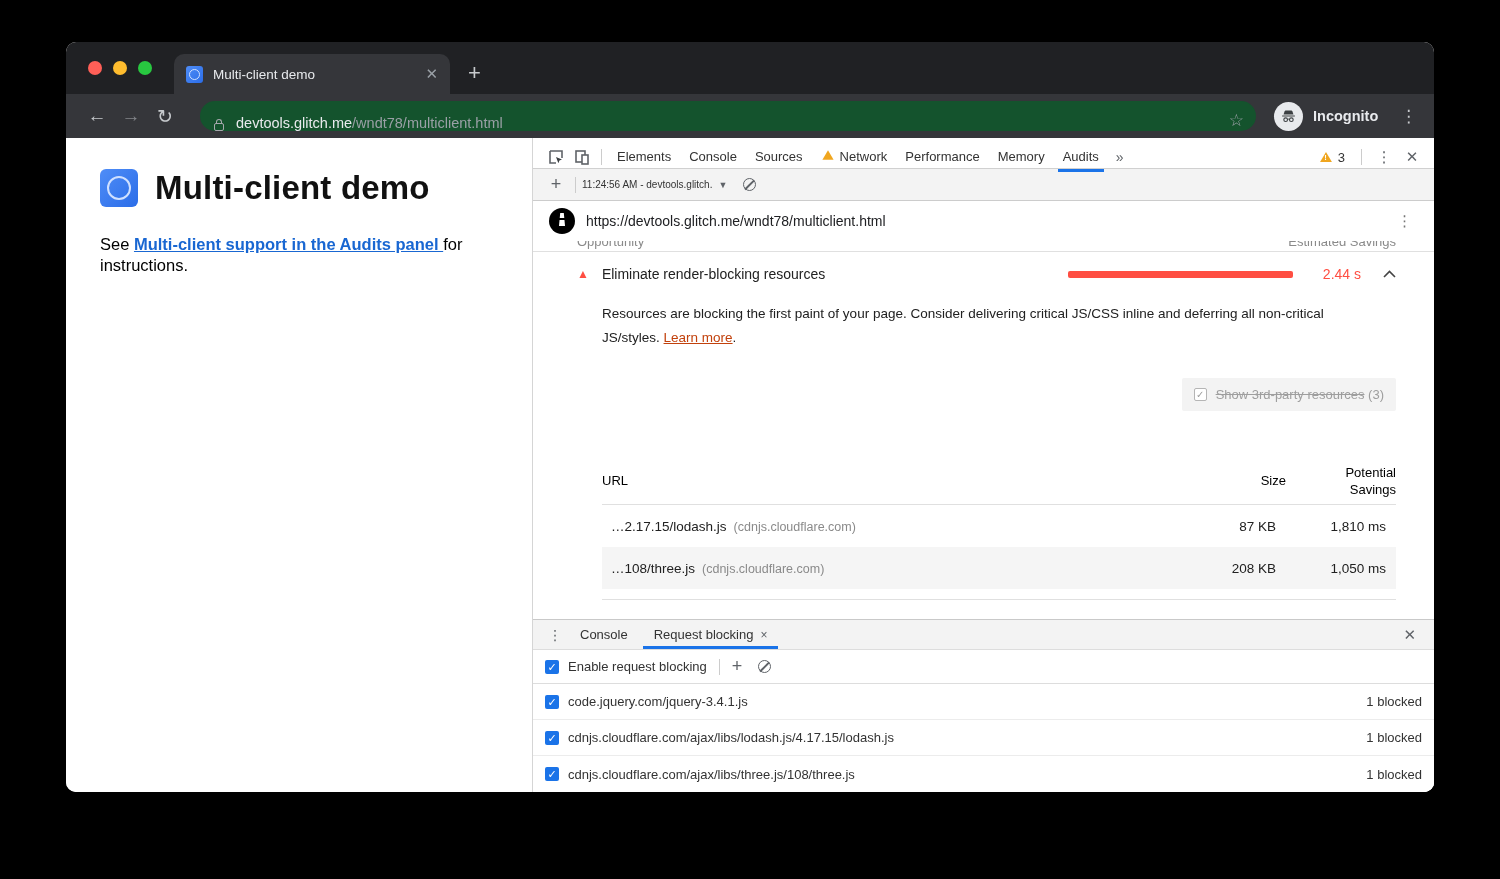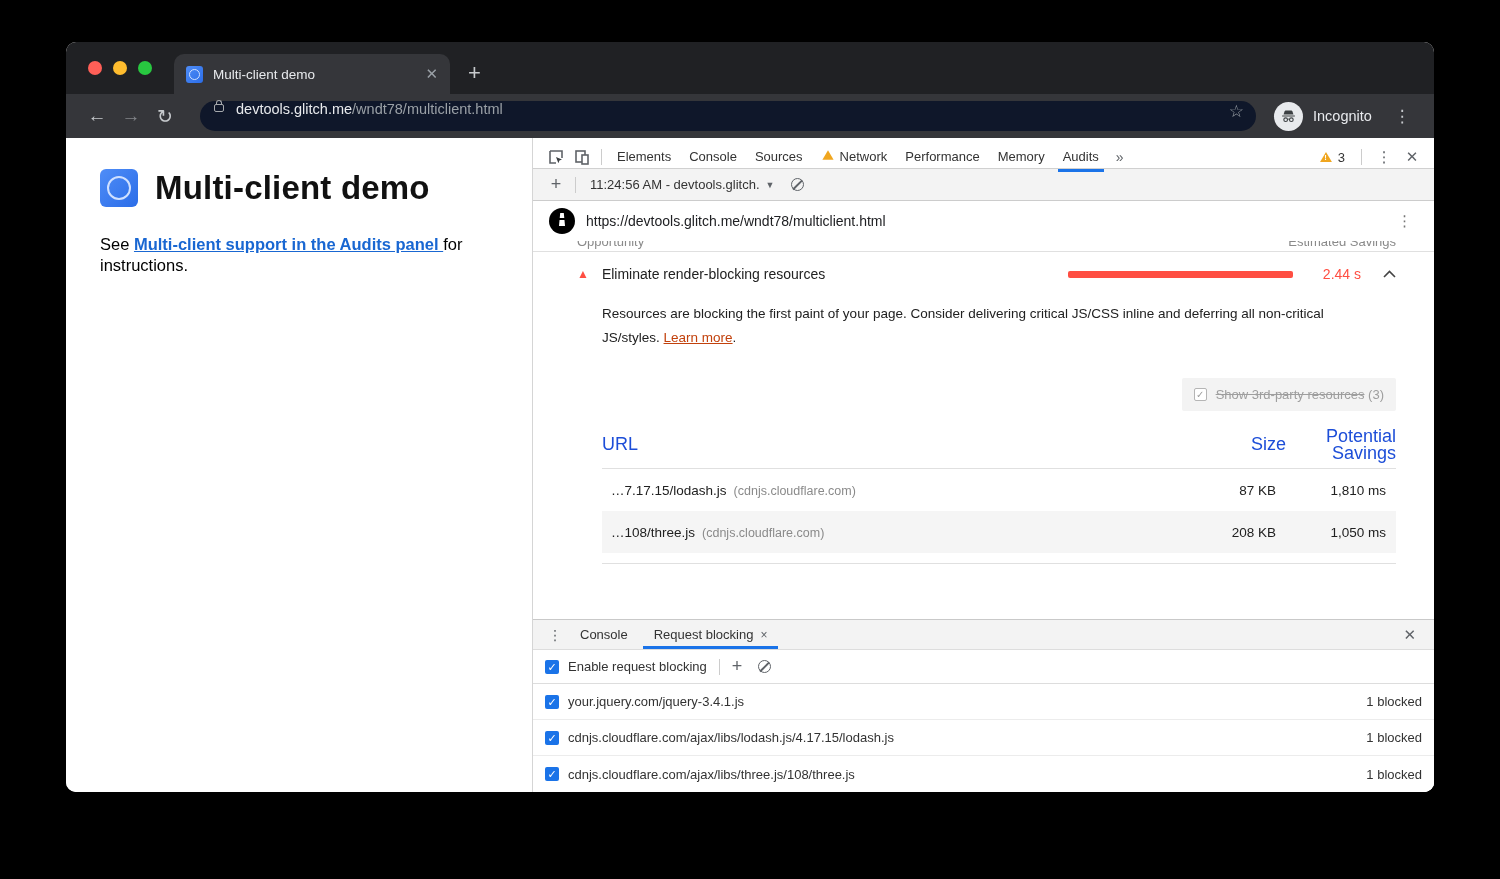--- a/index.html
+++ b/index.html
@@ -20,32 +20,32 @@
              background:linear-gradient(135deg,#4f8df7,#2b6de8);
              display:flex; align-items:center; justify-content:center; }
   .favicon::after{ content:""; width:9px; height:9px; border:1.5px solid #cfe0ff; border-radius:50%; }
   .tab-title { color:#e8eaed; font-size:13.5px; flex:1; white-space:nowrap; overflow:hidden; }
   .tab-close { color:#9aa0a6; font-size:15px; cursor:default; }
   .newtab { color:#c7cacd; font-size:22px; font-weight:300; margin:0 0 8px 18px; }
 
   .toolbar { height:44px; background:#35363a; display:flex; align-items:center; padding:0 14px; }
   .navbtn { color:#c7cacd; font-size:19px; width:34px; text-align:center; }
   .navbtn.dim { color:#84878b; }
-  .omnibox { flex:0 0 auto; width:1056px; height:30px; margin-left:18px; background:#0f172a;
-             border-radius:15px; display:flex; align-items:flex-start; padding:0 12px 0 14px; }
+  .omnibox { flex:0 0 auto; width:1056px; height:30px; margin-left:18px; background:#14532d;
+             border-radius:15px; display:flex; align-items:flex-end; padding:0 12px 0 14px; }
   .lock { width:10px; height:8px; border:1.5px solid #a6a9ad; border-radius:2px; position:relative; margin-top:3px;}
   .lock::before { content:""; position:absolute; left:1px; top:-5px; width:4px; height:4px;
                   border:1.5px solid #a6a9ad; border-bottom:none; border-radius:4px 4px 0 0; }
   .omni-host { color:#e8eaed; font-size:14.5px; margin-left:12px; }
   .omni-path { color:#9aa0a6; font-size:14.5px; }
   .omni-star { margin-left:auto; color:#9aa0a6; font-size:17px; }
   .incog { display:flex; align-items:center; gap:10px; margin-left:18px; }
   .incog-badge { width:29px; height:29px; border-radius:50%; background:#e8eaed;
                  display:flex; align-items:center; justify-content:center; }
-  .incog-label { color:#e8eaed; font-size:14.5px; }
+  .incog-label { color:#e8eaed; font-size:14.5px;font-weight:bold; }
   .chrome-menu { color:#c7cacd; font-size:17px; margin-left:22px; letter-spacing:0; }
 
   
   .content { display:flex; height:654px; background:#fff; }
   .page { width:467px; border-right:1px solid #d5d5d5; padding:28px 24px 0 34px; }
   .page-h1 { display:flex; align-items:center; gap:17px; margin-top:3px; }
   .page-logo { width:38px; height:38px; border-radius:6px;
                background:linear-gradient(135deg,#4f8df7,#2b6de8);
                display:flex; align-items:center; justify-content:center; }
   .page-logo::after { content:""; width:20px; height:20px; border:2.5px solid #cfe0ff; border-radius:50%; }
@@ -66,21 +66,21 @@
               border-right:7px solid transparent; border-bottom:12px solid #f0a61f; position:relative; }
   .warn-ico::after { content:"!"; position:absolute; left:-2px; top:1px; color:#fff; font-size:9px; font-weight:bold; }
   .dt-more { font-size:14px; color:#5f6368; padding:0 8px; }
   .dt-right { margin-left:auto; display:flex; align-items:center; gap:4px; }
   .warn-count { display:flex; align-items:center; gap:5px; font-size:13px; color:#333; padding-right:6px; }
   .dt-glyph { color:#5f6368; font-size:15px; width:24px; text-align:center; }
 
   .dt-subbar { height:32px; background:#f3f3f3; border-bottom:1px solid #ccc;
                display:flex; align-items:center; padding:0 10px; flex:0 0 auto; }
   .sub-plus { font-size:18px; color:#5f6368; width:26px; text-align:center; font-weight:300;}
-  .sub-label { font-size:13px; color:#333; margin-left:8px; }
+  .sub-label { font-size:10px; color:#333; margin-left:0; }
   .sub-caret { font-size:9px; color:#5f6368; margin-left:6px; }
   .block-ico { width:13px; height:13px; border:1.8px solid #5f6368; border-radius:50%; position:relative; margin-left:16px;}
   .block-ico::after{ content:""; position:absolute; left:-1px; top:4.6px; width:13px; height:1.8px;
                      background:#5f6368; transform:rotate(-45deg); }
 
   .audits { flex:1; display:flex; flex-direction:column; min-height:0; overflow:hidden; }
   .url-header { height:40px; display:flex; align-items:center; padding:0 16px; background:#fff; flex:0 0 auto;}
   .avatar { width:26px; height:26px; border-radius:50%; background:#000; position:relative; flex:0 0 auto;}
   .avatar::after { content:""; position:absolute; left:10px; top:5px; width:6px; height:13px;
                    background:#fff; clip-path:polygon(20% 0,80% 0,100% 100%,0 100%); }
@@ -104,21 +104,21 @@
 
   .tp-box { align-self:flex-end; margin:12px 38px 0 0; background:#f3f3f3; border-radius:2px;
             display:flex; align-items:center; gap:9px; padding:9px 12px; flex:0 0 auto;}
   .tp-check { width:13px; height:13px; background:#fff; border:1px solid #b5b5b5; border-radius:2px;
               color:#9e9e9e; font-size:10px; line-height:12px; text-align:center; }
   .tp-label { font-size:13px; color:#9e9e9e; }
   .tp-label .strike { text-decoration:line-through; }
 
   .otable { margin:10px 38px 0 69px; flex:0 0 auto; }
   .ot-head { display:flex; align-items:center; height:48px; border-bottom:1px solid #e0e0e0;
-             font-size:18px; color:#1d4ed8; }
+             font-size:13px; color:#000000;margin-top:36px; }
   .ot-url { flex:1; }
   .ot-size { width:80px; text-align:right; }
   .ot-sav { width:110px; text-align:right; line-height:17px; }
   .ot-row { display:flex; align-items:center; height:42px; font-size:13.5px; color:#212121; padding:0 10px 0 9px;}
   .ot-row.alt { background:#f5f5f5; }
   .ot-row .ot-url { display:flex; align-items:baseline; gap:7px; }
   .ot-origin { font-size:12.5px; color:#8a8a8a; }
   .section-end { margin:10px 38px 0 69px; border-bottom:1px solid #e0e0e0; flex:0 0 auto;}
 
   
@@ -278,21 +278,21 @@
         </div>
 
         <div class="otable">
           <div class="ot-head">
             <span class="ot-url">URL</span>
             <span class="ot-size">Size</span>
             <span class="ot-sav"><span>Potential</span><br><span>Savings</span></span>
           </div>
           <div class="ot-row">
             <span class="ot-url">
-                <span>…7.17.15/lodash.js</span>
+                <span>…2.17.15/lodash.js</span>
                 <span class="ot-origin">(cdnjs.cloudflare.com)</span>
               </span>
             <span class="ot-size">87 KB</span>
             <span class="ot-sav">1,810 ms</span>
           </div>
           <div class="ot-row alt">
             <span class="ot-url">
                 <span>…108/three.js</span>
                 <span class="ot-origin">(cdnjs.cloudflare.com)</span>
               </span>
@@ -314,21 +314,21 @@
         <div class="dr-toolbar">
           <span class="cb">✓</span>
           <span class="dr-enable">Enable request blocking</span>
           <span class="dr-vsep"></span>
           <span class="dr-plus">+</span>
           <span class="block-ico" style="margin-left:2px;"></span>
         </div>
 
         <div class="dr-row">
           <span class="cb">✓</span>
-          <span class="dr-pattern">your.jquery.com/jquery-3.4.1.js</span>
+          <span class="dr-pattern">code.jquery.com/jquery-3.4.1.js</span>
           <span class="dr-count">1 blocked</span>
         </div>
         <div class="dr-row">
           <span class="cb">✓</span>
           <span class="dr-pattern">cdnjs.cloudflare.com/ajax/libs/lodash.js/4.17.15/lodash.js</span>
           <span class="dr-count">1 blocked</span>
         </div>
         <div class="dr-row">
           <span class="cb">✓</span>
           <span class="dr-pattern">cdnjs.cloudflare.com/ajax/libs/three.js/108/three.js</span>

